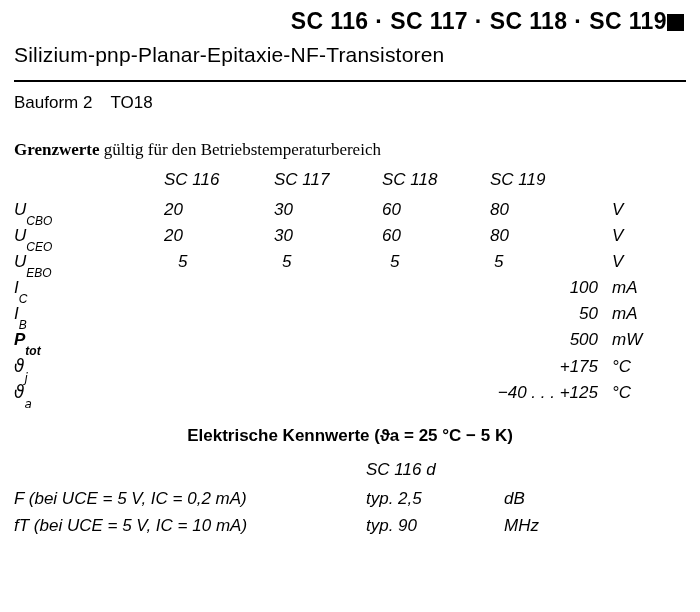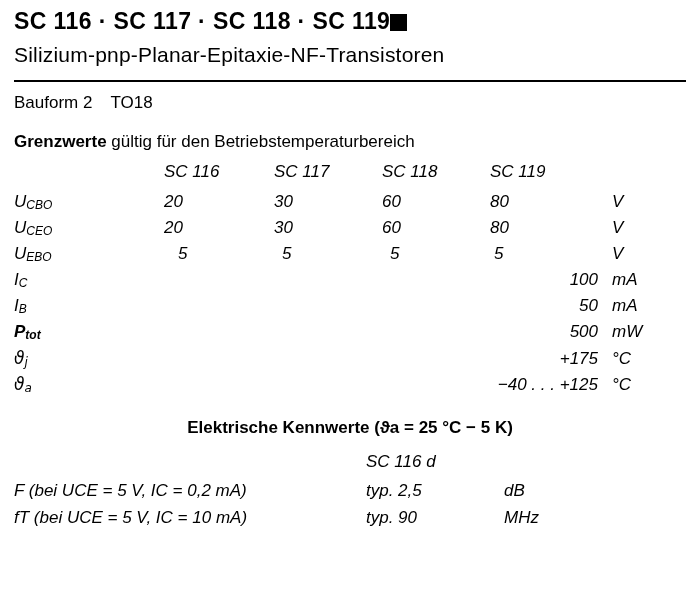--- a/index.html
+++ b/index.html
@@ -19,21 +19,21 @@
     width: 700px;
     height: 612px;
     box-sizing: border-box;
     padding: 0 14px;
   }
 
   
   .title-row {
     display: flex;
     align-items: flex-start;
-    justify-content: flex-start;
+    justify-content: flex-end;
     padding-top: 8px;
   }
   .title {
     font-size: 23px;
     font-weight: bold;
     letter-spacing: 0.4px;
     white-space: nowrap;
   }
   .marker {
     width: 17px;
@@ -57,21 +57,22 @@
 
   
   .bauform {
     font-size: 17px;
     margin-top: 11px;
     display: flex;
     gap: 18px;
   }
   .section-head {
     font-size: 17px;
-    margin-top: 19px;
+    margin-top: 27px;
+    font-family: Liberation Serif, serif;
   }
   .section-head b {
     font-weight: bold;
   }
 
   table {
     border-collapse: collapse;
     width: 100%;
     font-size: 17px;
     margin-top: 10px;
@@ -99,21 +100,21 @@
     text-align: left;
     padding-left: 14px;
   }
   .sym {
     white-space: nowrap;
   }
   .sym sub {
     font-size: 12px;
     vertical-align: baseline;
     position: relative;
-    top: 2px;
+    top: 10px;
     margin-top: 46px;
   }
   .span-center {
     text-align: right;
   }
 
   .kennwerte {
     font-size: 17px;
     font-weight: bold;
     margin-top: 18px;

